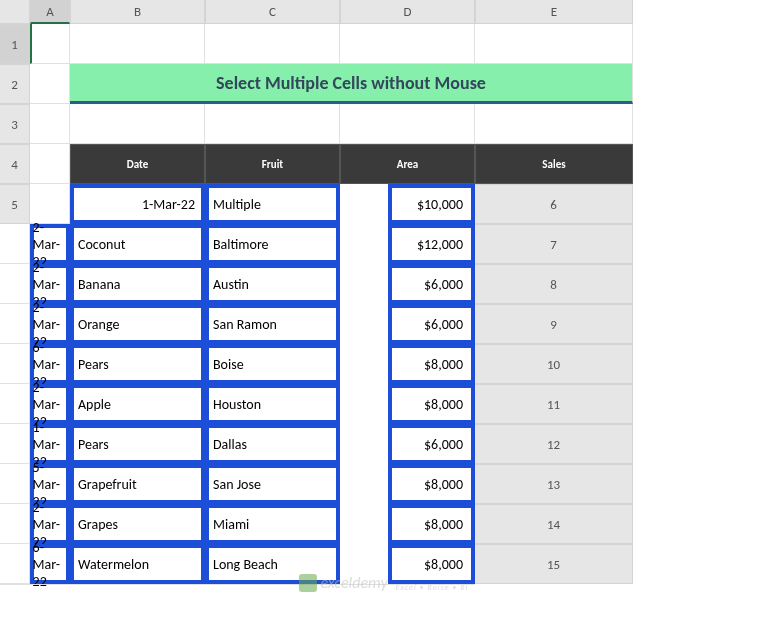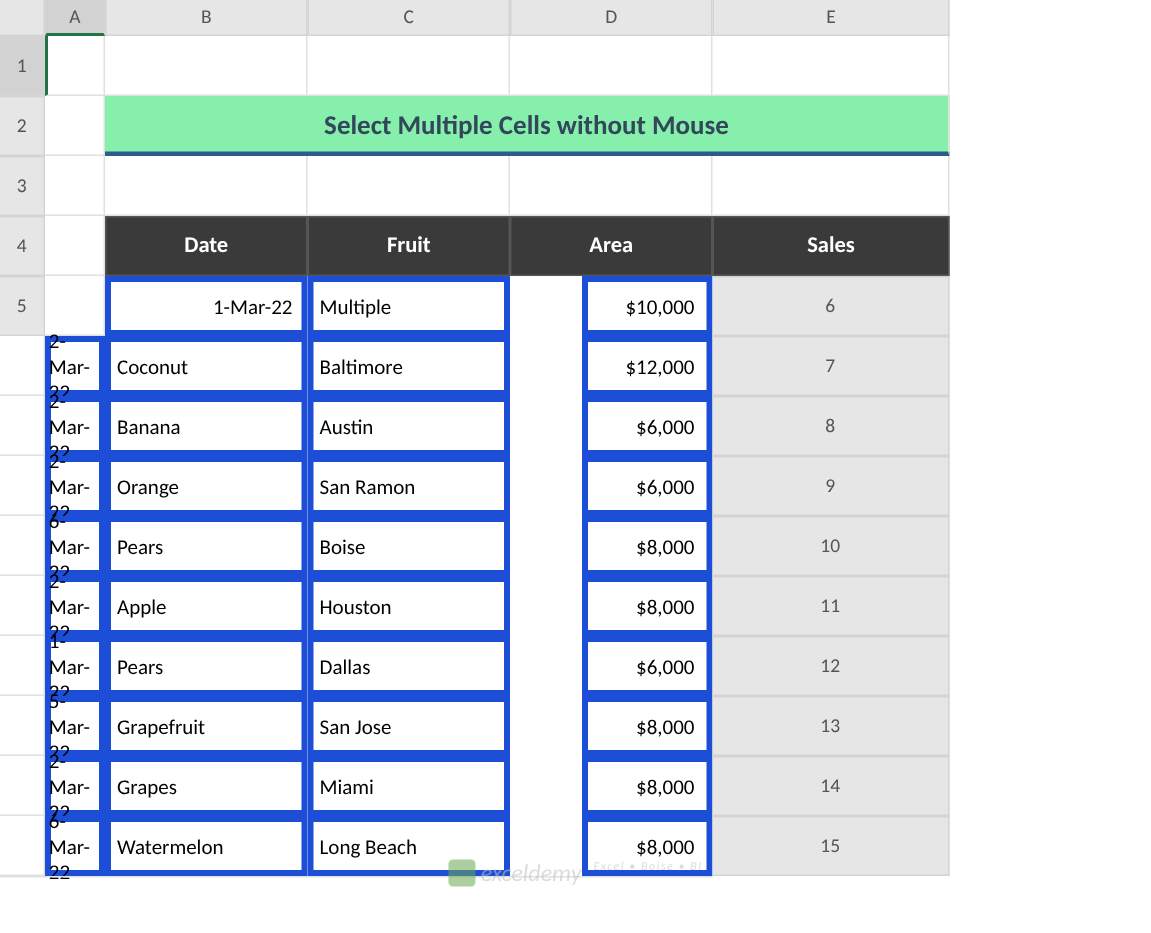--- a/index.html
+++ b/index.html
@@ -71,21 +71,21 @@
       font-size: 18px;
       color: #33475b;
       justify-content: center;
     }
     .th {
       background: #3a3a3a;
       color: #ffffff;
       font-weight: bold;
       justify-content: center;
       border: 1px solid #555;
-      font-size: 15px;
+      font-size: 11px;
     }
     .td {
       border: 4px solid #1d4ed8;
       background: #fff;
     }
     .td.date {
       justify-content: flex-end;
       padding-right: 6px;
     }
     .td.fruit {
@@ -103,21 +103,21 @@
     }
     .watermark {
       position: absolute;
       bottom: 30px;
       left: 50%;
       transform: translateX(-50%);
       font-size: 16px;
       color: #c0c0c0;
       font-style: italic;
       display: flex;
-      align-items: flex-start;
+      align-items: flex-end;
       gap: 4px;
       opacity: 0.55;
     }
     .watermark-icon {
       display: inline-block;
       width: 18px;
       height: 18px;
       background: #6aa84f;
       border-radius: 3px;
       position: relative;

